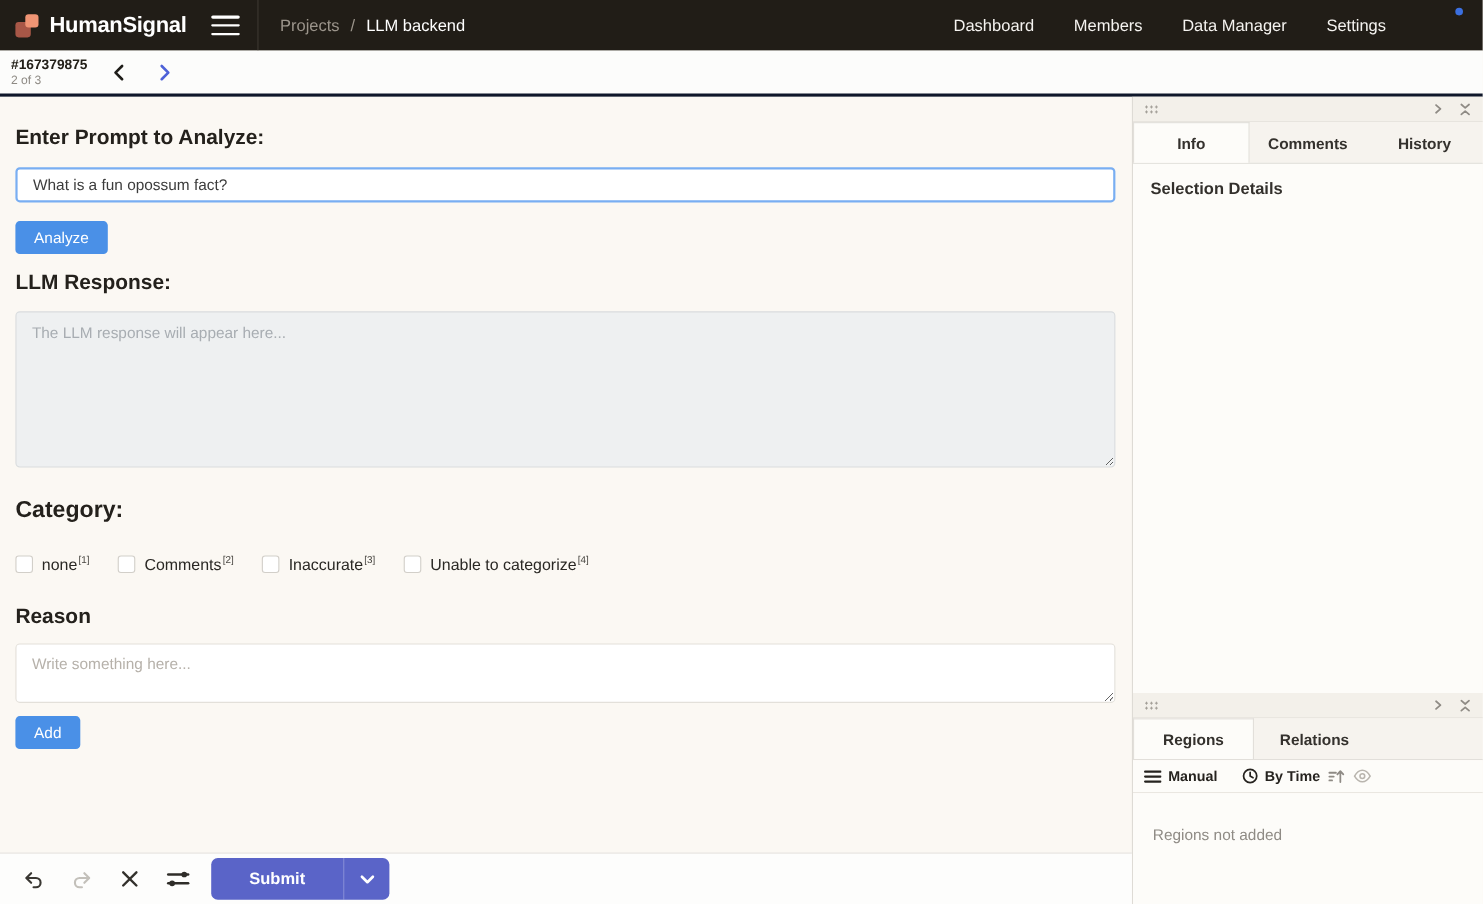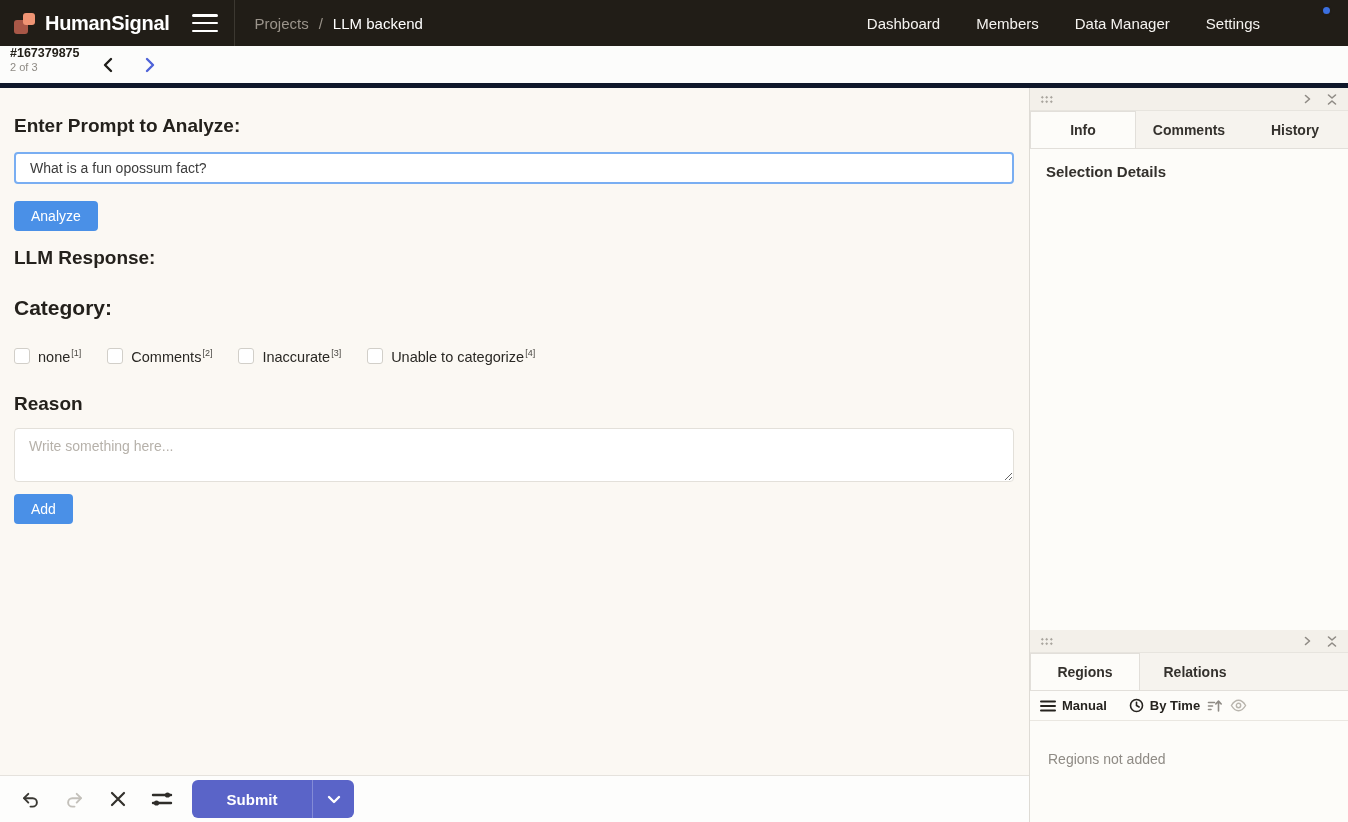--- a/index.html
+++ b/index.html
@@ -22,21 +22,21 @@
   .crumb-sep { color: #9b948b; }
   .crumb-current { color: #ffffff; text-align: right; }
   .topnav { margin-left: auto; display: flex; align-items: center; gap: 36px; padding-right: 18px; }
   .topnav .nav-item { font-size: 15px; color: #f5f3f0; cursor: pointer; white-space: nowrap; }
   .avatar-wrap { position: relative; width: 32px; height: 32px; margin-left: 2px; cursor: pointer; }
   .avatar { width: 32px; height: 32px; border-radius: 50%;
     background: radial-gradient(circle at 40% 35%, #e8e2d8 0 18%, #b9a98f 40%, #6b5a45 75%, #3a3127 100%); }
   .avatar-badge { position: absolute; top: -2px; right: -2px; width: 11px; height: 11px; border-radius: 50%; background: #3b6fe0; border: 2px solid #211d17; }
 
   
-  .taskrow { height: 42px; flex: none; background: #fcfcfb; border-bottom: 5px solid #0f172a; display: flex; }
+  .taskrow { height: 42px; flex: none; background: #fcfcfb; border-bottom: 3px solid #0f172a; display: flex; align-items: center; }
   .task-meta { padding-left: 10px; }
   .task-id { font-size: 12.5px; font-weight: 700; color: #232019; }
   .task-pos { font-size: 11px; color: #8e8a84; margin-top: 1px; }
   .nav-chevrons { display: flex; align-items: center; gap: 22px; margin-left: 18px; }
   .chev-btn { width: 20px; height: 20px; display: flex; align-items: center; justify-content: center; cursor: pointer; background: none; border: none; }
 
   
   .content-row { flex: 1; display: flex; min-height: 0; }
   .main-col { width: 1030px; flex: none; display: flex; flex-direction: column; border-right: 1px solid #dedbd5; background: #fbf8f3; }
   .main-scroll { flex: 1; padding: 0 14px; overflow: hidden; }
@@ -153,20 +153,21 @@
   <div class="content-row">
 
     <div class="main-col">
       <div class="main-scroll">
 
         <h2 class="h-section h-prompt">Enter Prompt to Analyze:</h2>
         <input class="prompt-input" type="text" autofocus="" value="What is a fun opossum fact?" style="">
         <button class="btn-blue">Analyze</button>
 
         <h2 class="h-section h-response">LLM Response:</h2>
+        <textarea class="response-area" readonly="" placeholder="The LLM response will appear here..." style=""></textarea>
 
         <h2 class="h-section h-category">Category:</h2>
         <div class="checkbox-row">
           <label class="choice">
             <span class="checkbox"></span>
             <span class="choice-label"><span>none</span><sup class="hotkey">[1]</sup></span>
           </label>
           <label class="choice">
             <span class="checkbox"></span>
             <span class="choice-label"><span>Comments</span><sup class="hotkey">[2]</sup></span>

